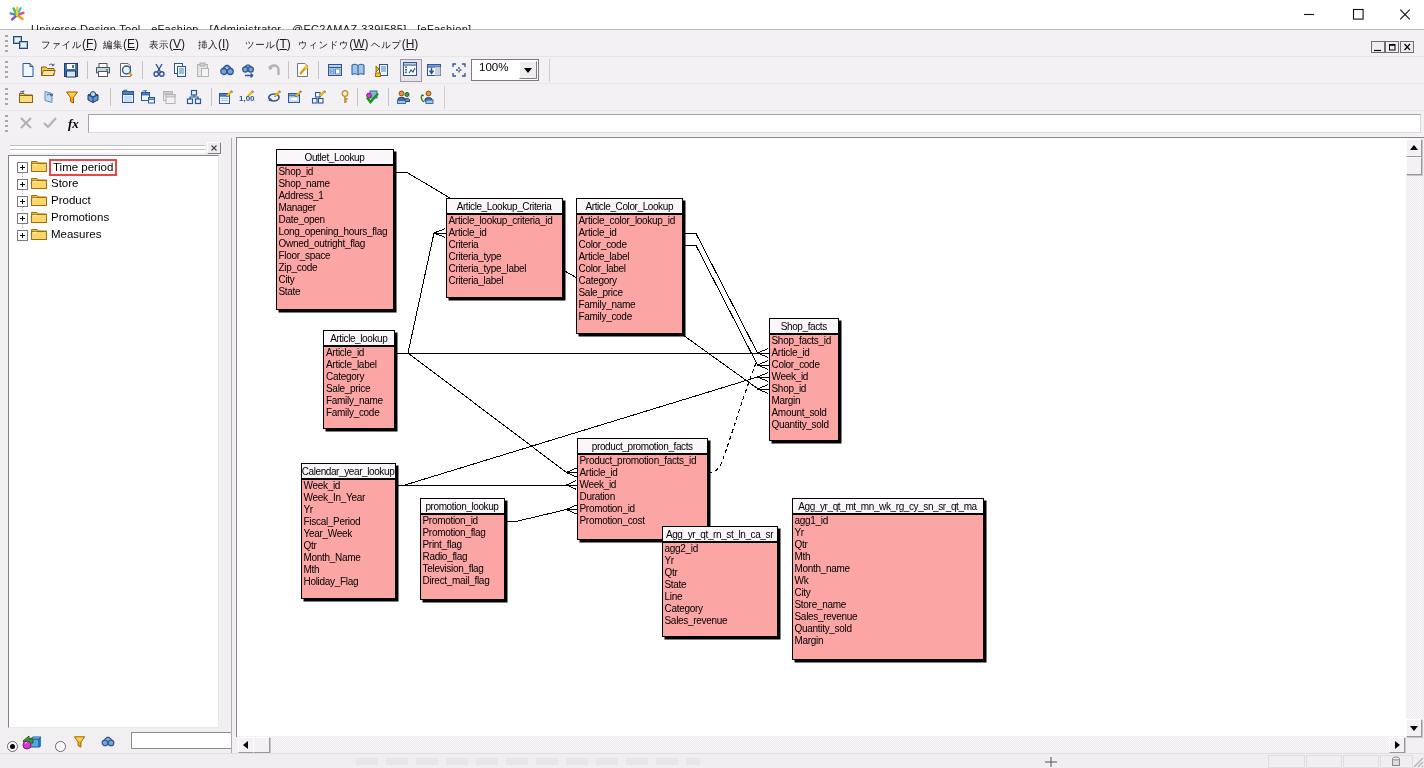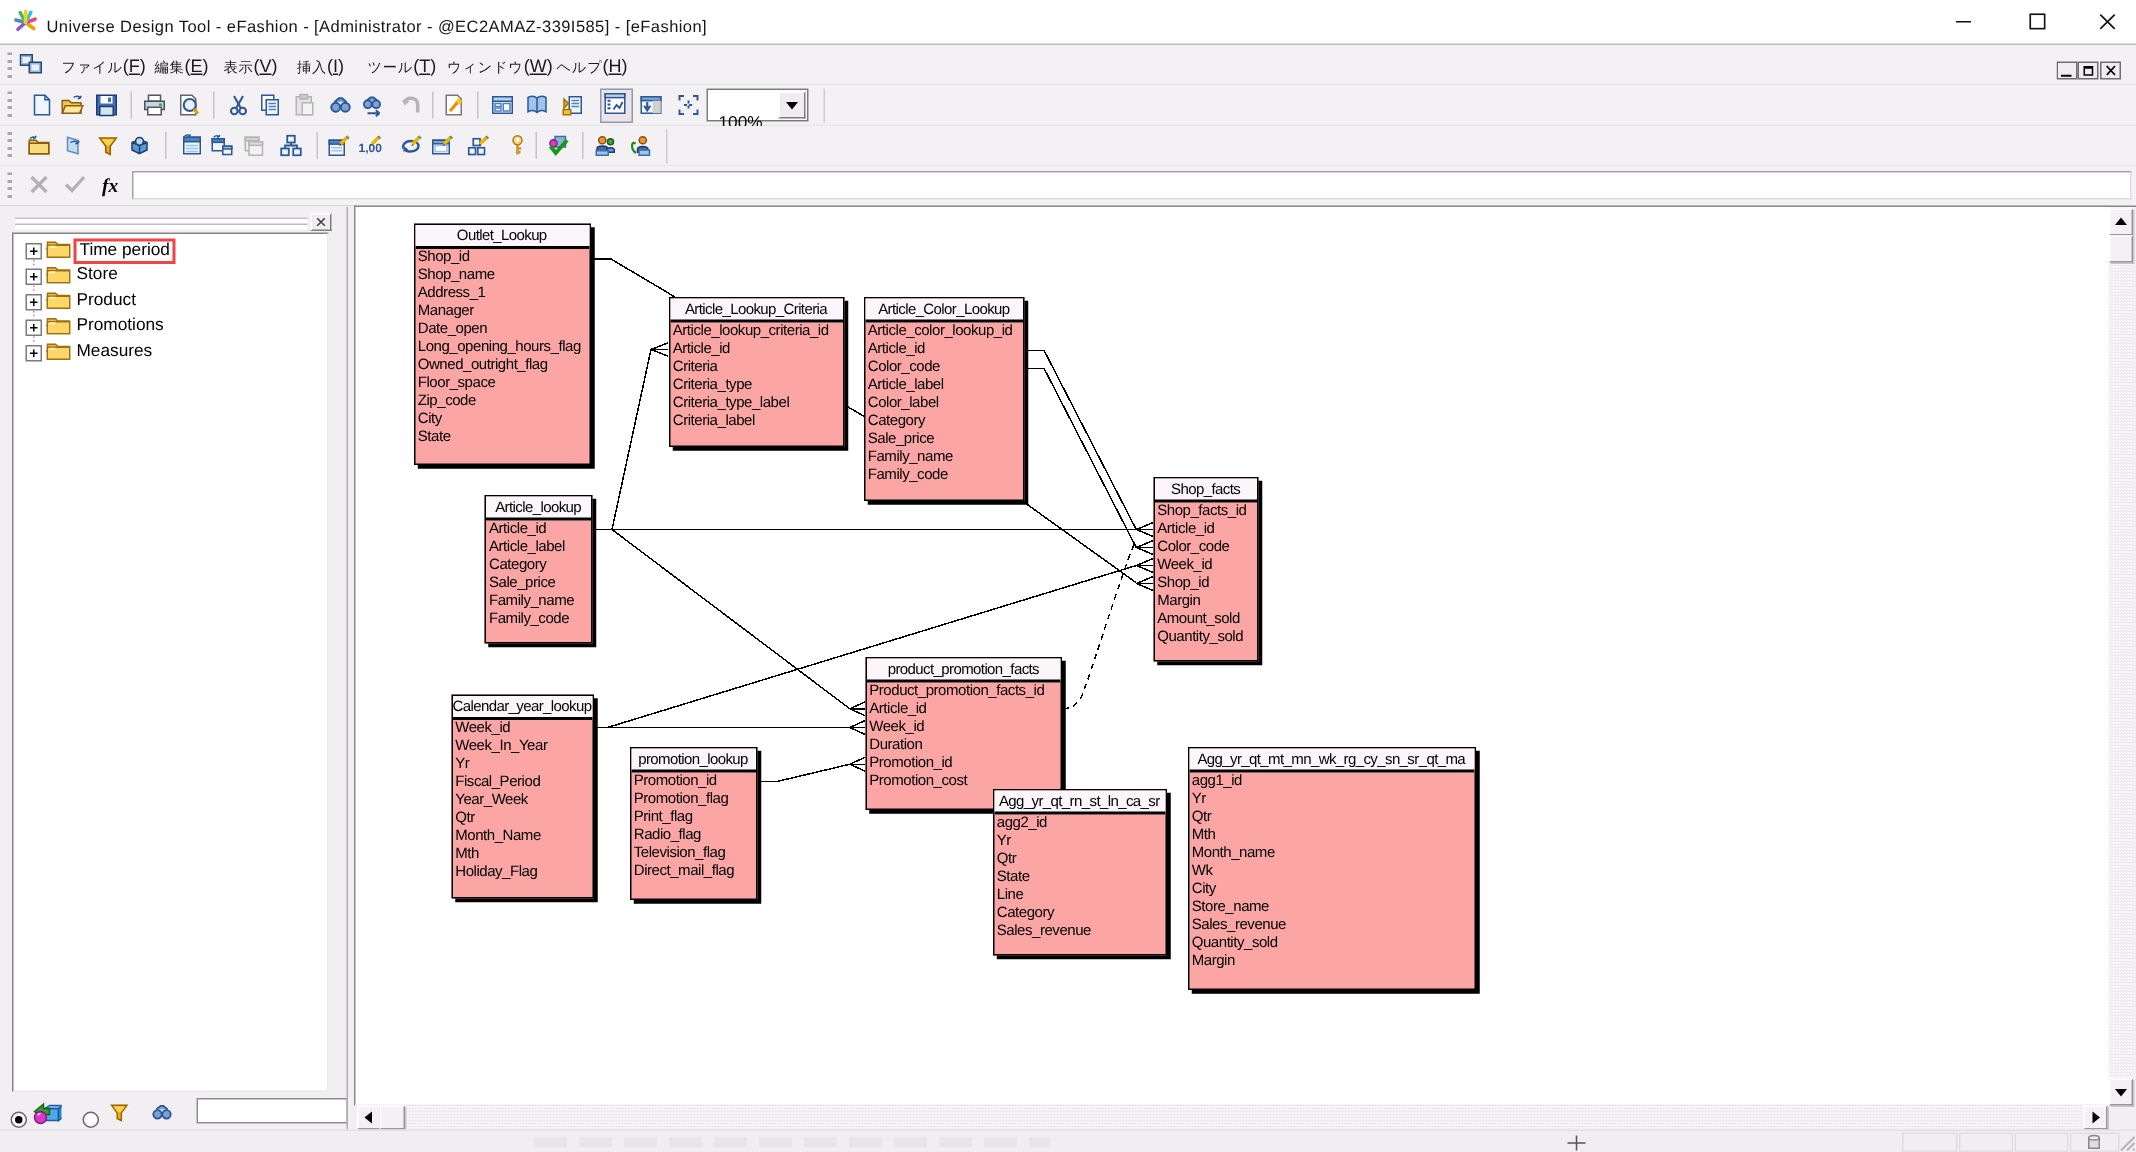--- a/index.html
+++ b/index.html
@@ -1,20 +1,20 @@
 <!DOCTYPE html>
 <html><head>
 <meta charset="utf-8">
 <style>
 html,body{margin:0;padding:0;}
 body{width:1424px;height:768px;overflow:hidden;position:relative;
  font-family:"Liberation Sans",sans-serif;background:#fff;}
 .abs{position:absolute;}
 #titlebar{left:0;top:0;width:1424px;height:29px;background:#fff;border-bottom:1px solid #bdbabd;}
-#titletext{left:31px;top:12px;font-size:11px;letter-spacing:0.29px;color:#151515;}
+#titletext{left:31px;top:23px;font-size:11px;letter-spacing:0.29px;color:#151515;}
 #menubar{left:0;top:30px;width:1424px;height:26px;background:#f4f1f4;border-bottom:1px solid #e7e4e7;}
 .grip{position:absolute;width:3px;background-image:repeating-linear-gradient(to bottom,#aaa7aa 0 2px,transparent 2px 5px);}
 .menuitem{font-size:12px;color:#1a1a1a;position:absolute;top:37px;}
 .menuitem u{text-decoration:underline;}
 .jp{font-size:9.5px;letter-spacing:0.5px;}
 #tb1{left:0;top:57px;width:1424px;height:26px;background:#f4f1f4;border-bottom:1px solid #eae7ea;}
 #tb2{left:0;top:84px;width:1424px;height:26px;background:#f4f1f4;border-bottom:1px solid #eae7ea;}
 .tbsep{position:absolute;width:1px;height:18px;background:#c5c2c5;}
 .tbend{position:absolute;width:1px;height:23px;background:#d0cdd0;}
 #fbar{left:0;top:111px;width:1424px;height:26px;background:#f4f1f4;}
@@ -211,21 +211,21 @@
     <rect x="9" y="5.1" width="5.5" height="8.4" fill="#d0d0d0"></rect>
     <path d="M5.5,6 V10 M3.5,8.5 L5.5,11.5 L7.5,8.5" stroke="#2b5797" stroke-width="1.4" fill="none"></path>
   </svg>
 <svg class="abs" style="left:451px;top:62px" width="16" height="16" viewBox="0 0 16 16">
     <g stroke="#2b5797" stroke-width="1.3" fill="none">
       <path d="M2,5 V2 H5 M11,2 H14 V5 M14,11 V14 H11 M5,14 H2 V11"></path>
       <path d="M5,8 H11 M8,5 V11" stroke-dasharray="2 1.4"></path>
     </g>
   </svg>
 <div class="abs" style="left:471px;top:59px;width:66px;height:20px;background:#fff;border:1px solid #7d7a7d;">
-<div style="position:absolute;left:7px;top:16px;font-size:11.5px;">100%</div>
+<div style="position:absolute;left:7px;top:1px;font-size:11.5px;">100%</div>
 <div style="position:absolute;right:1px;top:1px;width:16px;height:16px;background:#f0edf0;border:1px solid #fff;border-right-color:#807d80;border-bottom-color:#807d80;">
       <div style="position:absolute;left:4px;top:6px;width:0;height:0;border:4px solid transparent;border-top:5px solid #000;"></div>
     </div>
 </div>
 <div class="tbend" style="left:549px;top:59px"></div>
 <div class="abs" id="tb2"></div>
 <div class="grip" style="left:5px;top:88px;height:19px"></div>
 <svg class="abs" style="left:18px;top:89px" width="16" height="16" viewBox="0 0 16 16">
     <path d="M1.5,4.5 H6 L7.5,6 H14.5 V13.5 H1.5 Z" fill="#f5c64a" stroke="#8a5d10"></path>
     <path d="M1.5,6.5 H14.5 V13.5 H1.5 Z" fill="#fadc7d" stroke="#8a5d10"></path>

